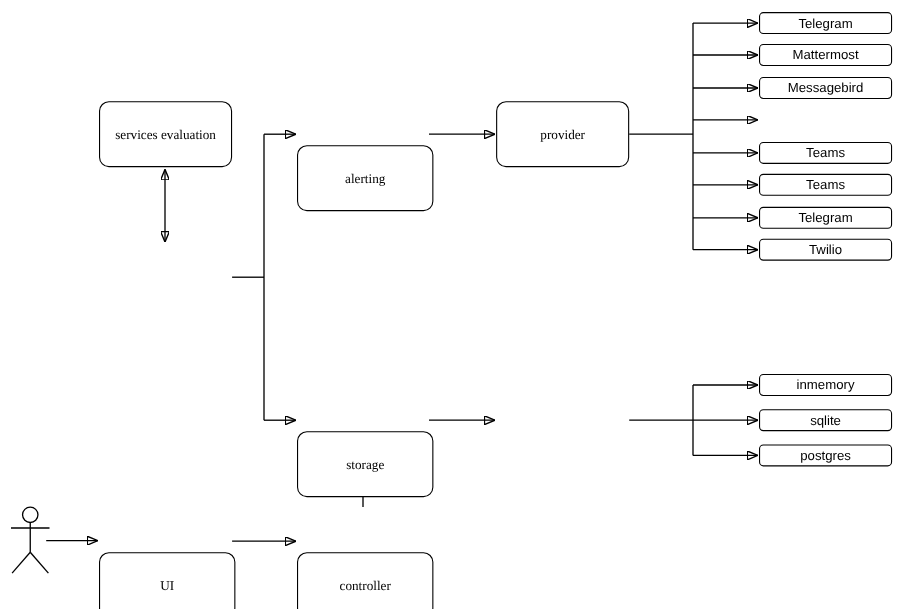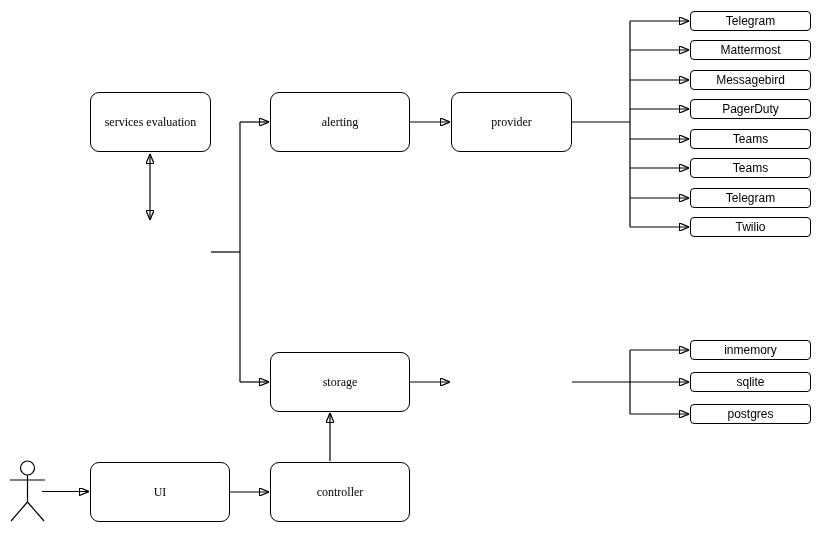--- a/index.html
+++ b/index.html
@@ -13,21 +13,21 @@
   }
   #edge-layer{position:absolute;left:0;top:0;width:822px;height:554px;}
   .node{
     position:absolute;box-sizing:border-box;
     width:121px;height:60px;
     border:1.2px solid #000000;border-radius:9px;
     background:#ffffff;
     display:flex;align-items:center;justify-content:center;
     font-size:12px;line-height:1;white-space:nowrap;font-family:Liberation Serif, serif;
   }
-  .node.w120{width:140px;}
+  .node.w120{width:124px;margin-top:40px;}
   .leaf{
     position:absolute;box-sizing:border-box;
     width:121px;height:20px;
     border:1.2px solid #000000;border-radius:4px;
     background:#ffffff;
     display:flex;align-items:center;justify-content:center;
     font-size:12px;line-height:1;white-space:nowrap;
   }
   .actor-label{
     position:absolute;left:6px;top:554px;width:44px;
@@ -99,21 +99,20 @@
   <div class="node w120" style="left:270px;top:352px">storage</div>
 
 
   <div class="node w120" style="left:90px;top:462px">UI</div>
 
   <div class="node w120" style="left:270px;top:462px">controller</div>
 
   <div class="leaf" style="left:690px;top:11px">Telegram</div>
   <div class="leaf" style="left:690px;top:40px">Mattermost</div>
   <div class="leaf" style="left:690px;top:70px">Messagebird</div>
-  <div class="leaf" style="left:690px;top:99px">PagerDuty</div>
   <div class="leaf" style="left:690px;top:129px">Teams</div>
   <div class="leaf" style="left:690px;top:158px">Teams</div>
   <div class="leaf" style="left:690px;top:188px">Telegram</div>
   <div class="leaf" style="left:690px;top:217px">Twilio</div>
 
   <div class="leaf" style="left:690px;top:340px">inmemory</div>
   <div class="leaf" style="left:690px;top:372px">sqlite</div>
   <div class="leaf" style="left:690px;top:404px">postgres</div>
 
   <div class="actor-label">User</div>

